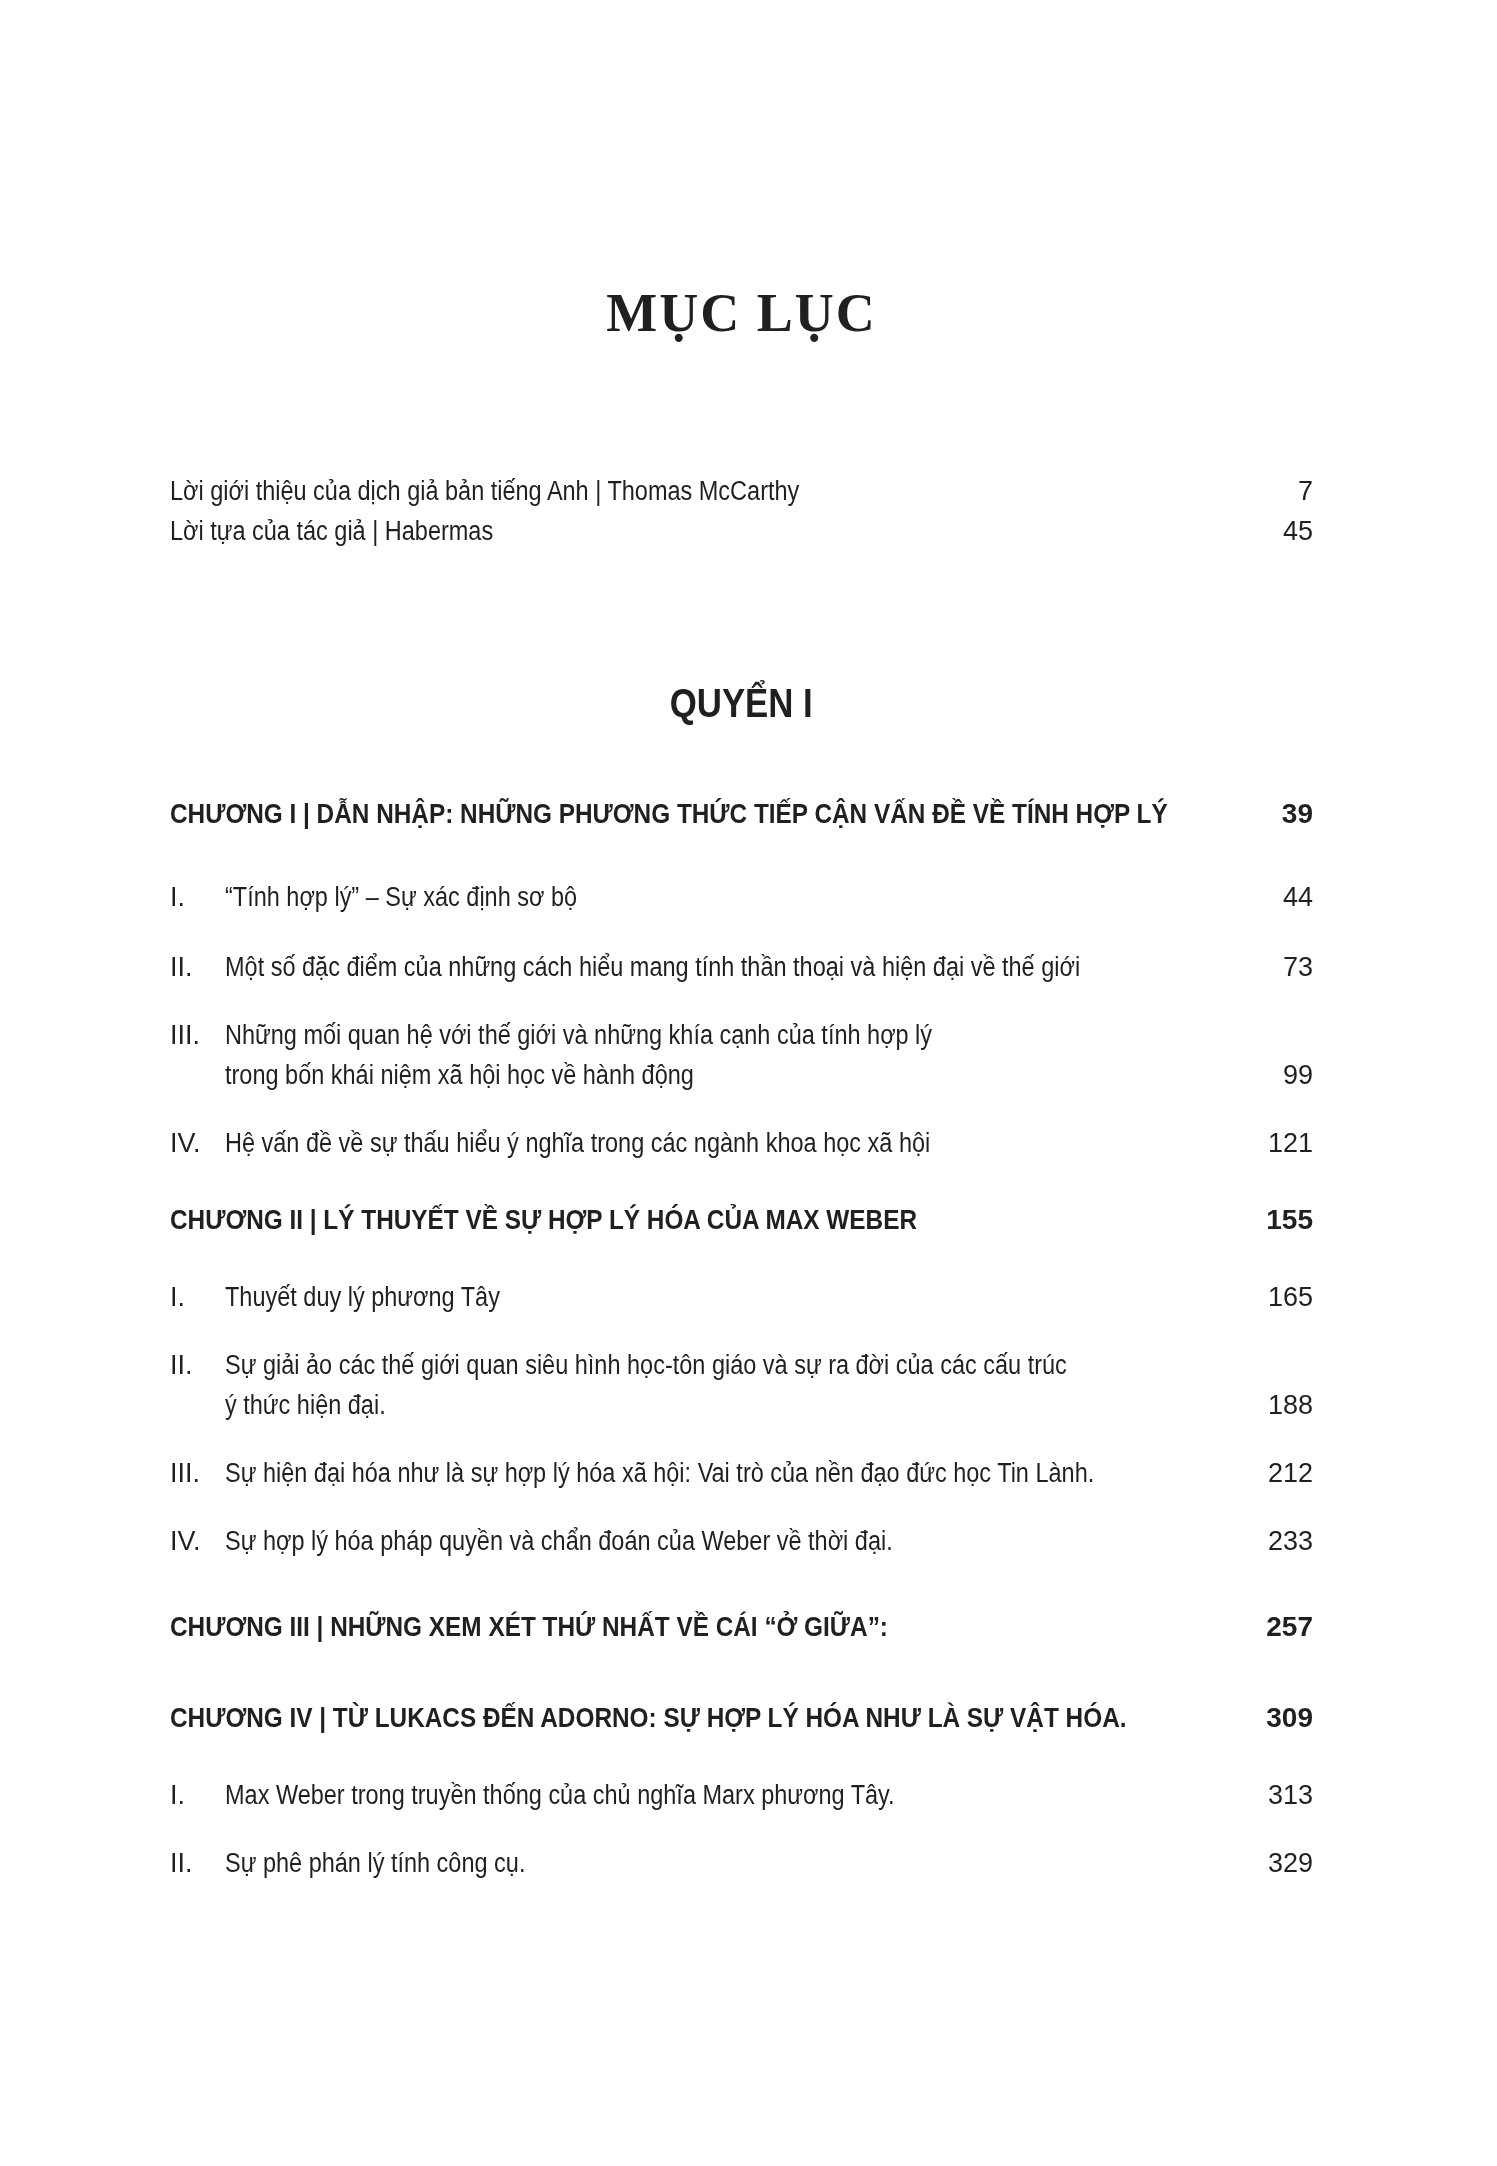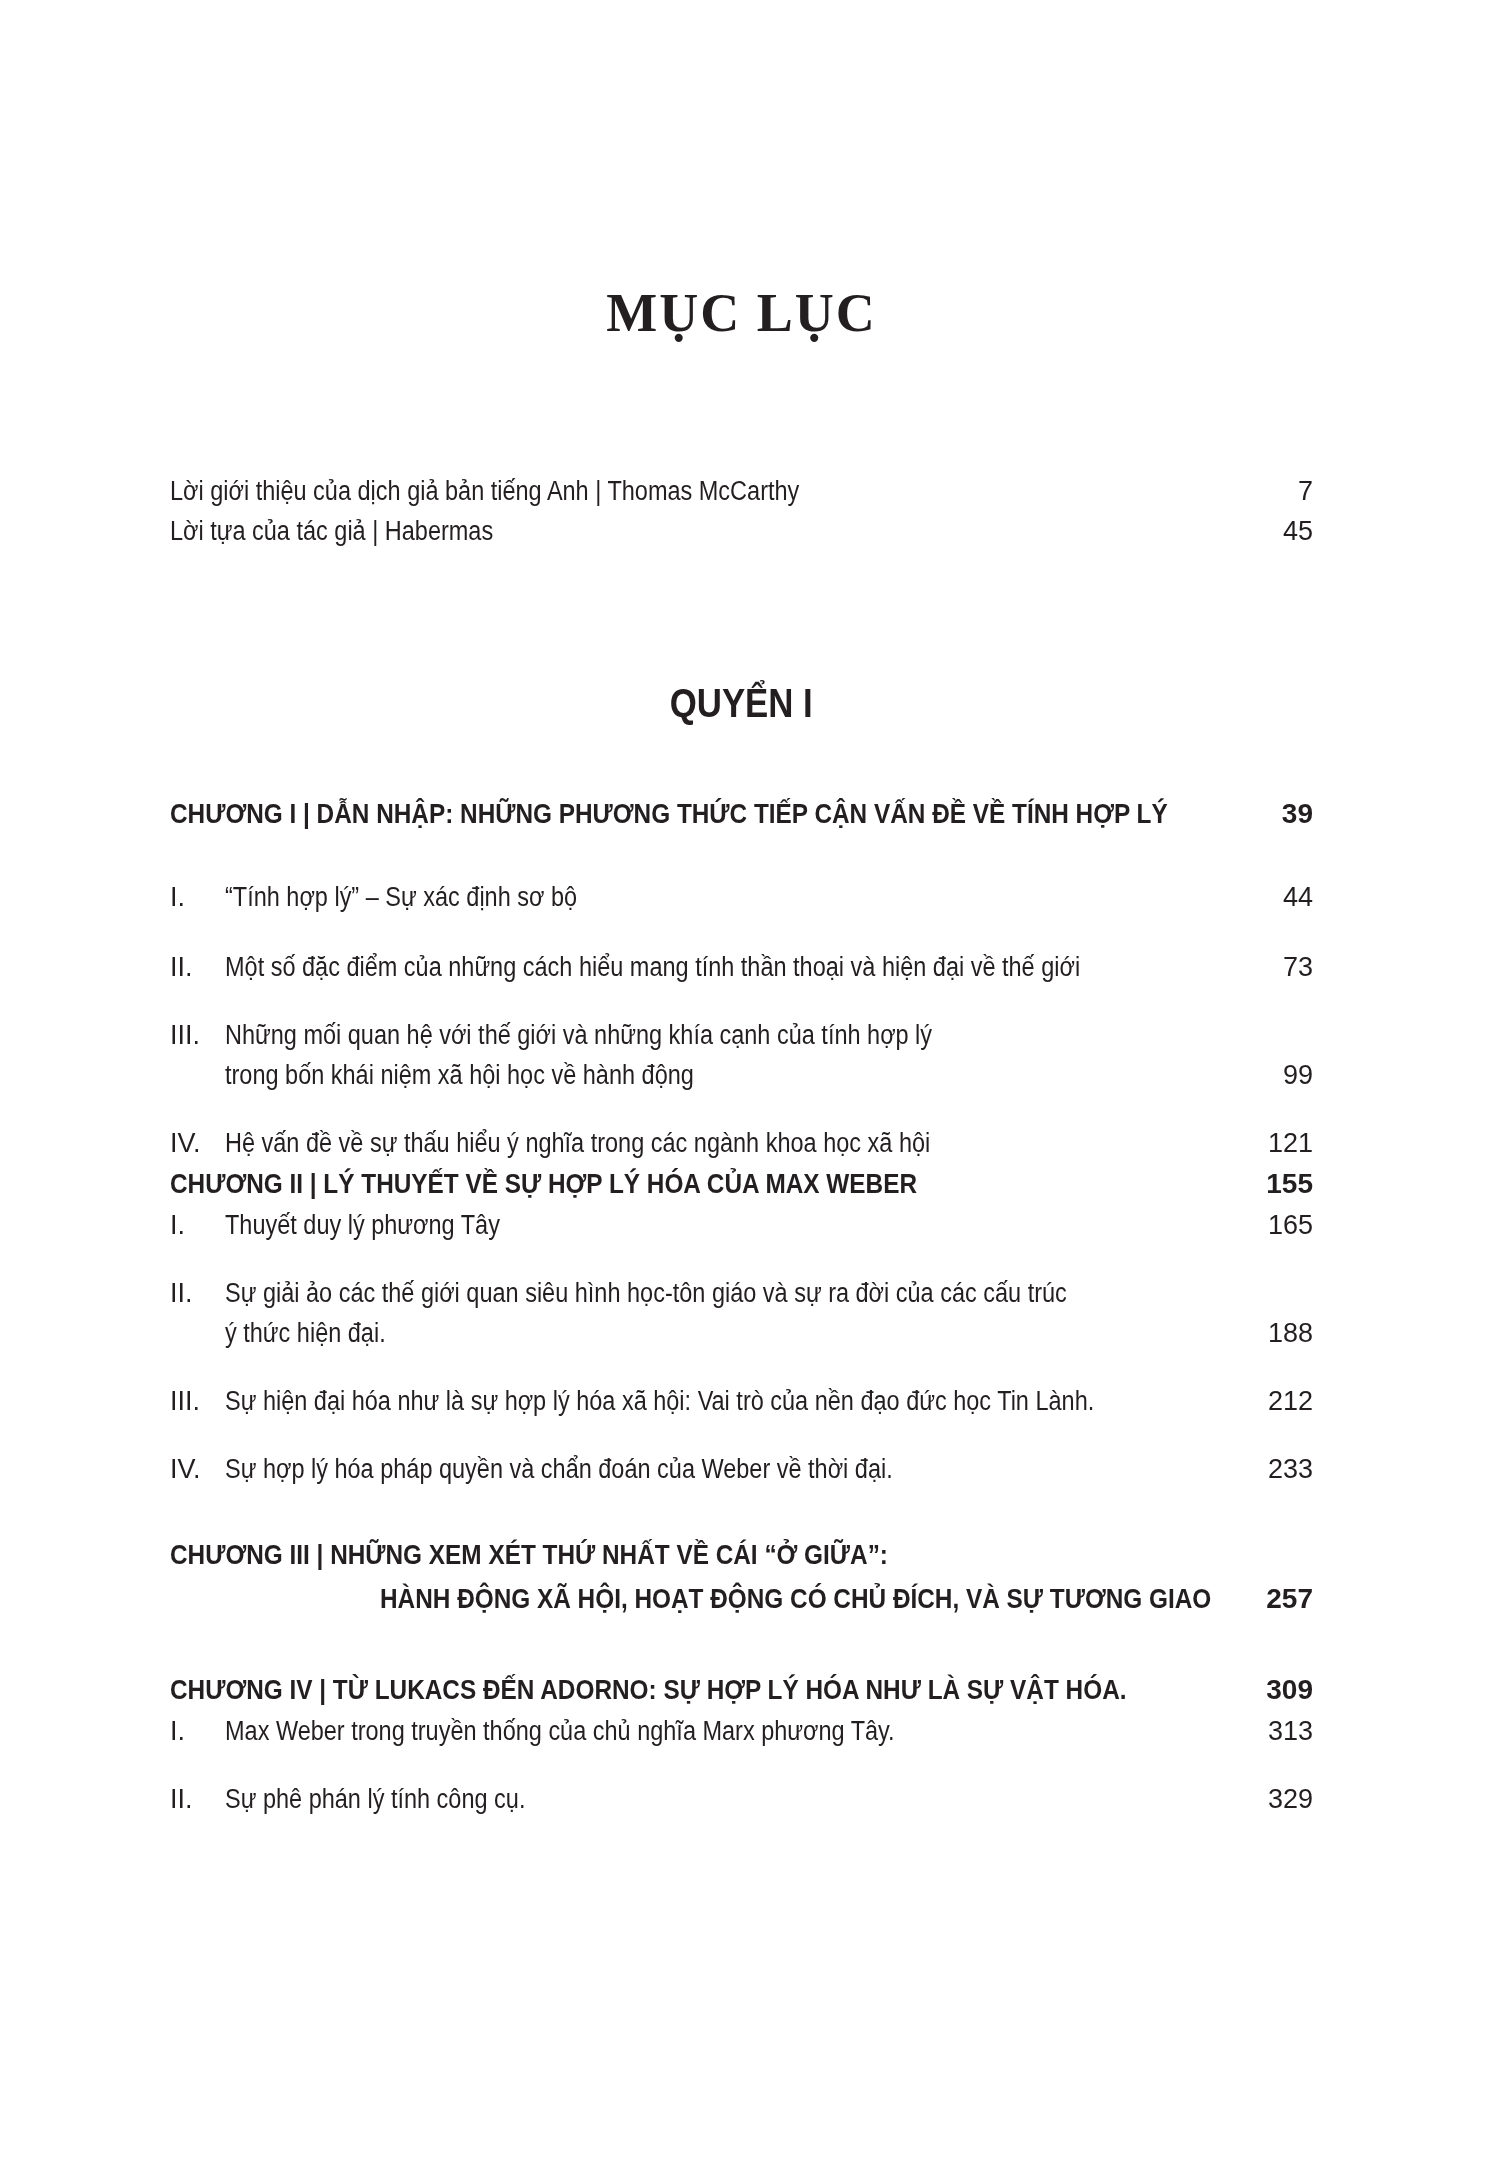--- a/index.html
+++ b/index.html
@@ -63,21 +63,21 @@
     display:inline-block;
     transform:scaleX(0.87);
     transform-origin:50% 50%;
     white-space:nowrap;
   }
   .mt128 { margin-top:128px; }
   .mt66  { margin-top:66px; }
   .mt48  { margin-top:48px; }
   .mt44  { margin-top:44px; }
   .mt42  { margin-top:42px; }
-  .mt36  { }
+  .mt36  { margin-top:36px; }
   .mt30  { margin-top:30px; }
   .mt28  { margin-top:28px; }
   .mt26  { }
 </style>
 </head>
 <body>
 
 <div class="page">
   <div class="content">
 
@@ -155,21 +155,20 @@
 
     <div class="row item mt28">
       <div class="num">IV.</div>
       <div class="text"><span class="condense">Sự hợp lý hóa pháp quyền và chẩn đoán của Weber về thời đại.</span></div>
       <div class="pg">233</div>
     </div>
 
     <div class="row chapter2 mt44">
       <div class="text">
         <div class="line"><span class="condense">CHƯƠNG III | NHỮNG XEM XÉT THỨ NHẤT VỀ CÁI “Ở GIỮA”:</span></div>
-        <div class="line indent2"><span class="condense">HÀNH ĐỘNG XÃ HỘI, HOẠT ĐỘNG CÓ CHỦ ĐÍCH, VÀ SỰ TƯƠNG GIAO</span></div>
       </div>
       <div class="pg">257</div>
     </div>
 
     <div class="row chapter mt48">
       <div class="text"><span class="condense">CHƯƠNG IV | TỪ LUKACS ĐẾN ADORNO: SỰ HỢP LÝ HÓA NHƯ LÀ SỰ VẬT HÓA.</span></div>
       <div class="pg">309</div>
     </div>
 
     <div class="row item mt36">

